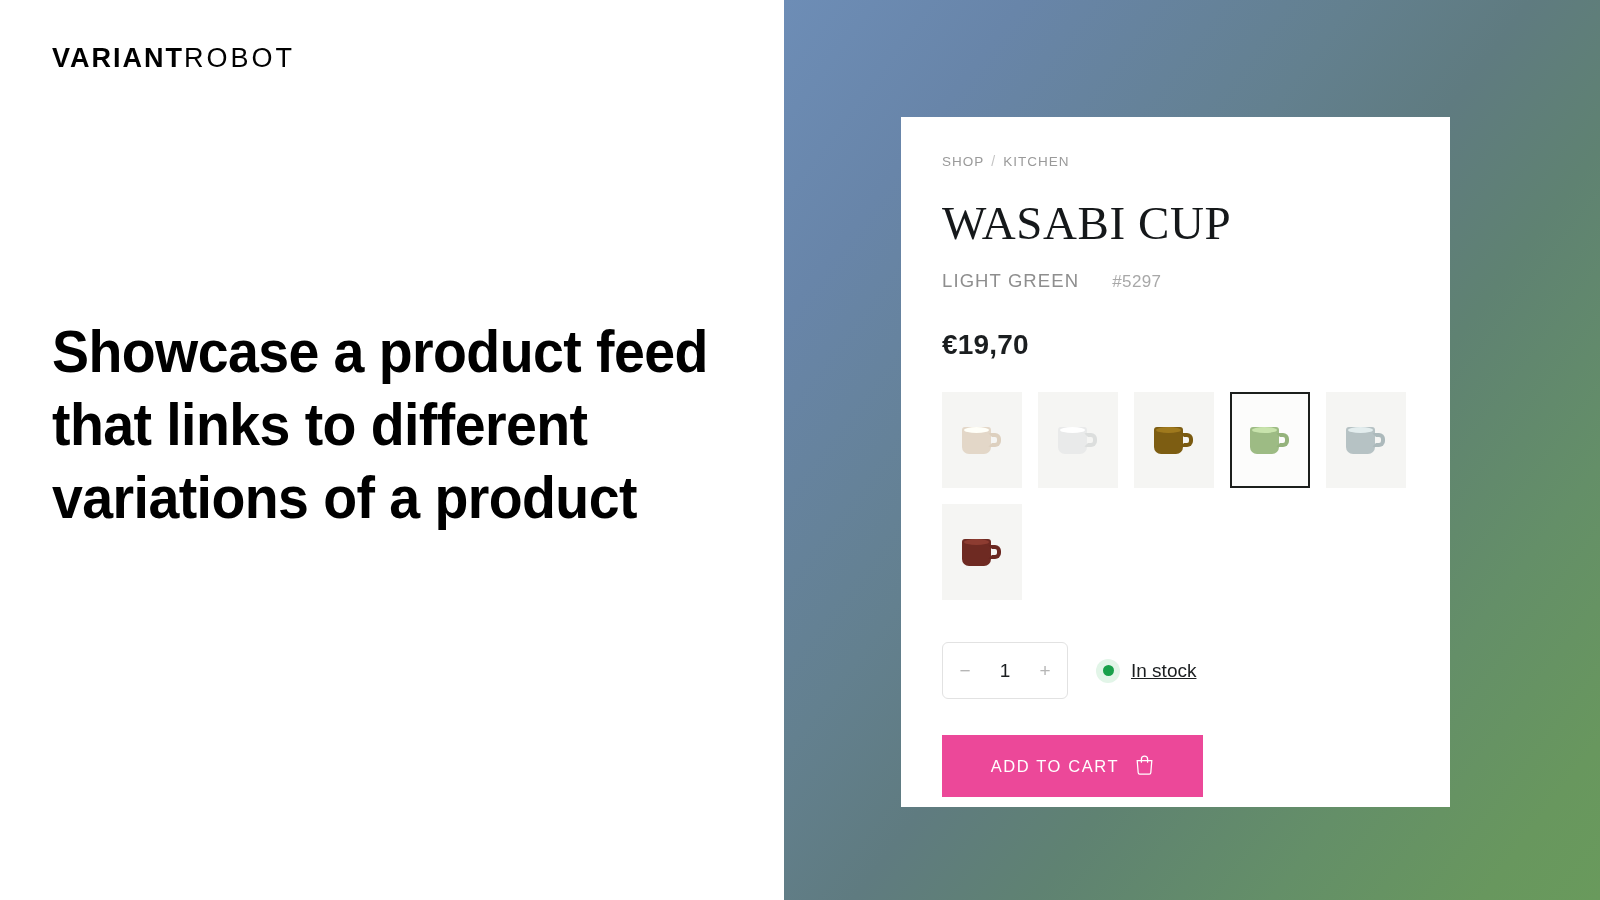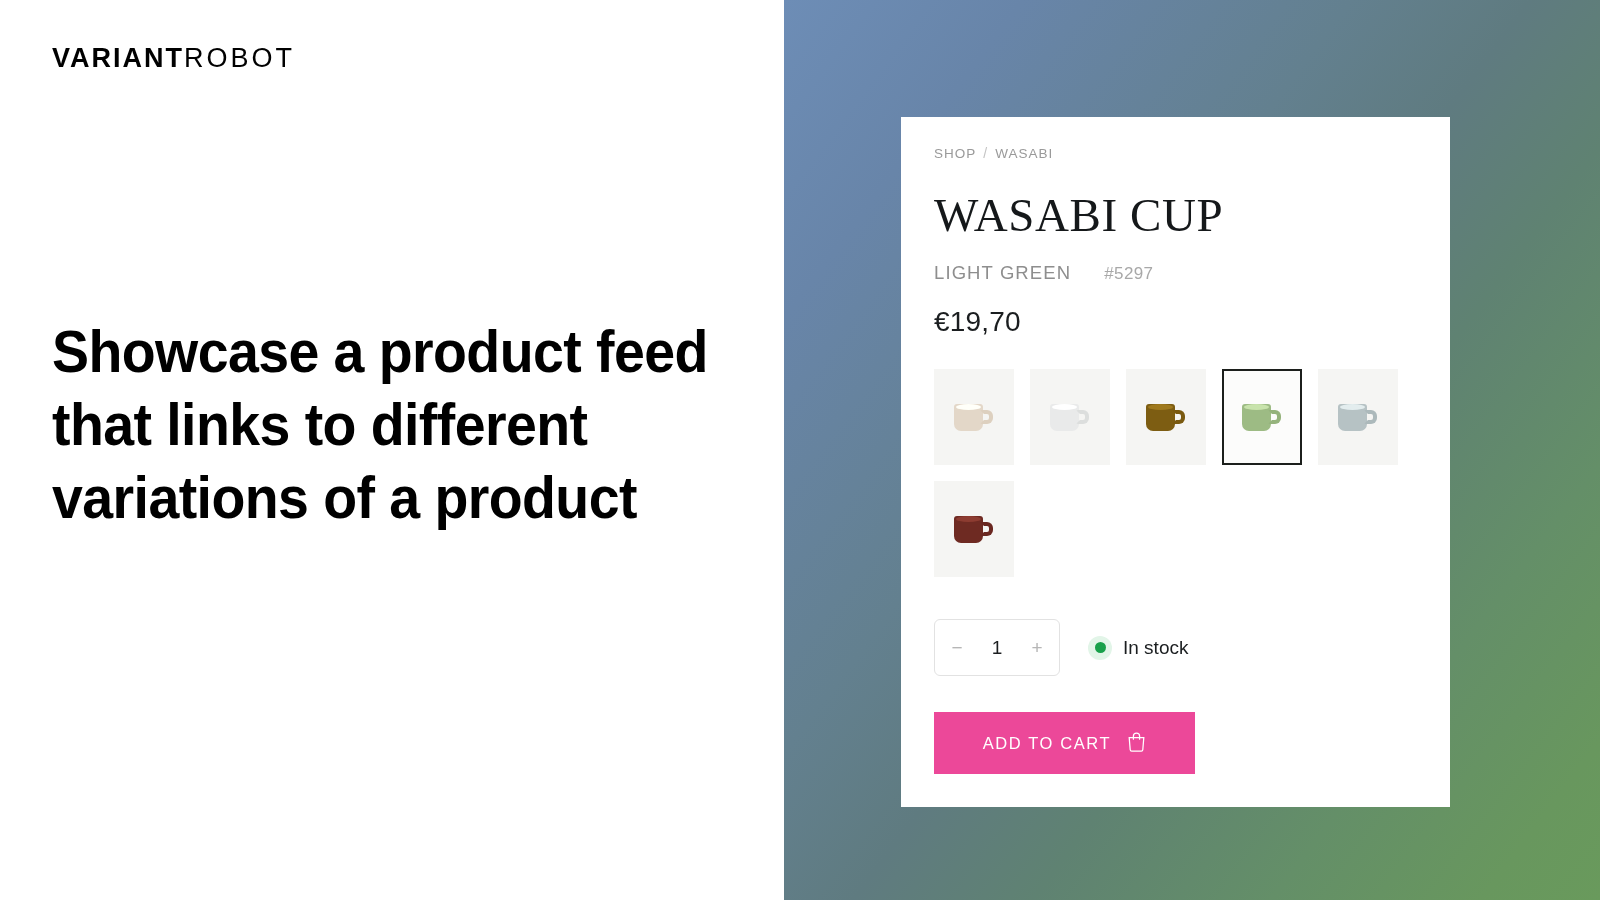--- a/index.html
+++ b/index.html
@@ -83,21 +83,21 @@
   }
 
   
   .product-card {
     position: absolute;
     left: 117px;
     top: 117px;
     width: 549px;
     height: 690px;
     background: #ffffff;
-    padding: 0;
+    padding: 8px;
   }
 
   .card-inner {
     padding: 28px 33px 0 33px;
   }
 
   .breadcrumb {
     display: flex;
     align-items: center;
     gap: 7px;
@@ -132,24 +132,24 @@
     font-weight: 400;
   }
   .variant-sku {
     margin-left: 33px;
     color: #a8a8a8;
     font-size: 17px;
     letter-spacing: 0.4px;
   }
 
   .price {
-    margin-top: 22px;
+    margin-top: 37px;
     font-size: 28px;
     color: #1b1e20;
-    font-weight: 400;
+    font-weight: 700;
     letter-spacing: 0.2px;
   }
 
   
   .swatch-grid {
     margin-top: 31px;
     display: grid;
     grid-template-columns: repeat(5, 80px);
     gap: 16px 16px;
   }
@@ -254,20 +254,21 @@
   .stock-dot {
     width: 11px;
     height: 11px;
     border-radius: 50%;
     background: #18a04a;
   }
   .stock-label {
     margin-left: 11px;
     font-size: 19px;
     color: #1b1e20;
+    text-decoration: underline;
   }
 
   
   .cart-button {
     margin-top: 36px;
     width: 261px;
     height: 62px;
     background: #ec4899;
     color: #ffffff;
     border: none;
@@ -297,21 +298,21 @@
   </div>
 
   <div class="right-panel">
 
     <div class="product-card">
       <div class="card-inner">
 
         <nav class="breadcrumb">
           <span>SHOP</span>
           <span class="breadcrumb-sep">/</span>
-          <span>WASABI</span>
+          <span>KITCHEN</span>
         </nav>
 
         <div class="product-title">WASABI CUP</div>
 
         <div class="variant-line">
           <span>LIGHT GREEN</span>
           <span class="variant-sku">#5297</span>
         </div>
 
         <div class="price">€19,70</div>

